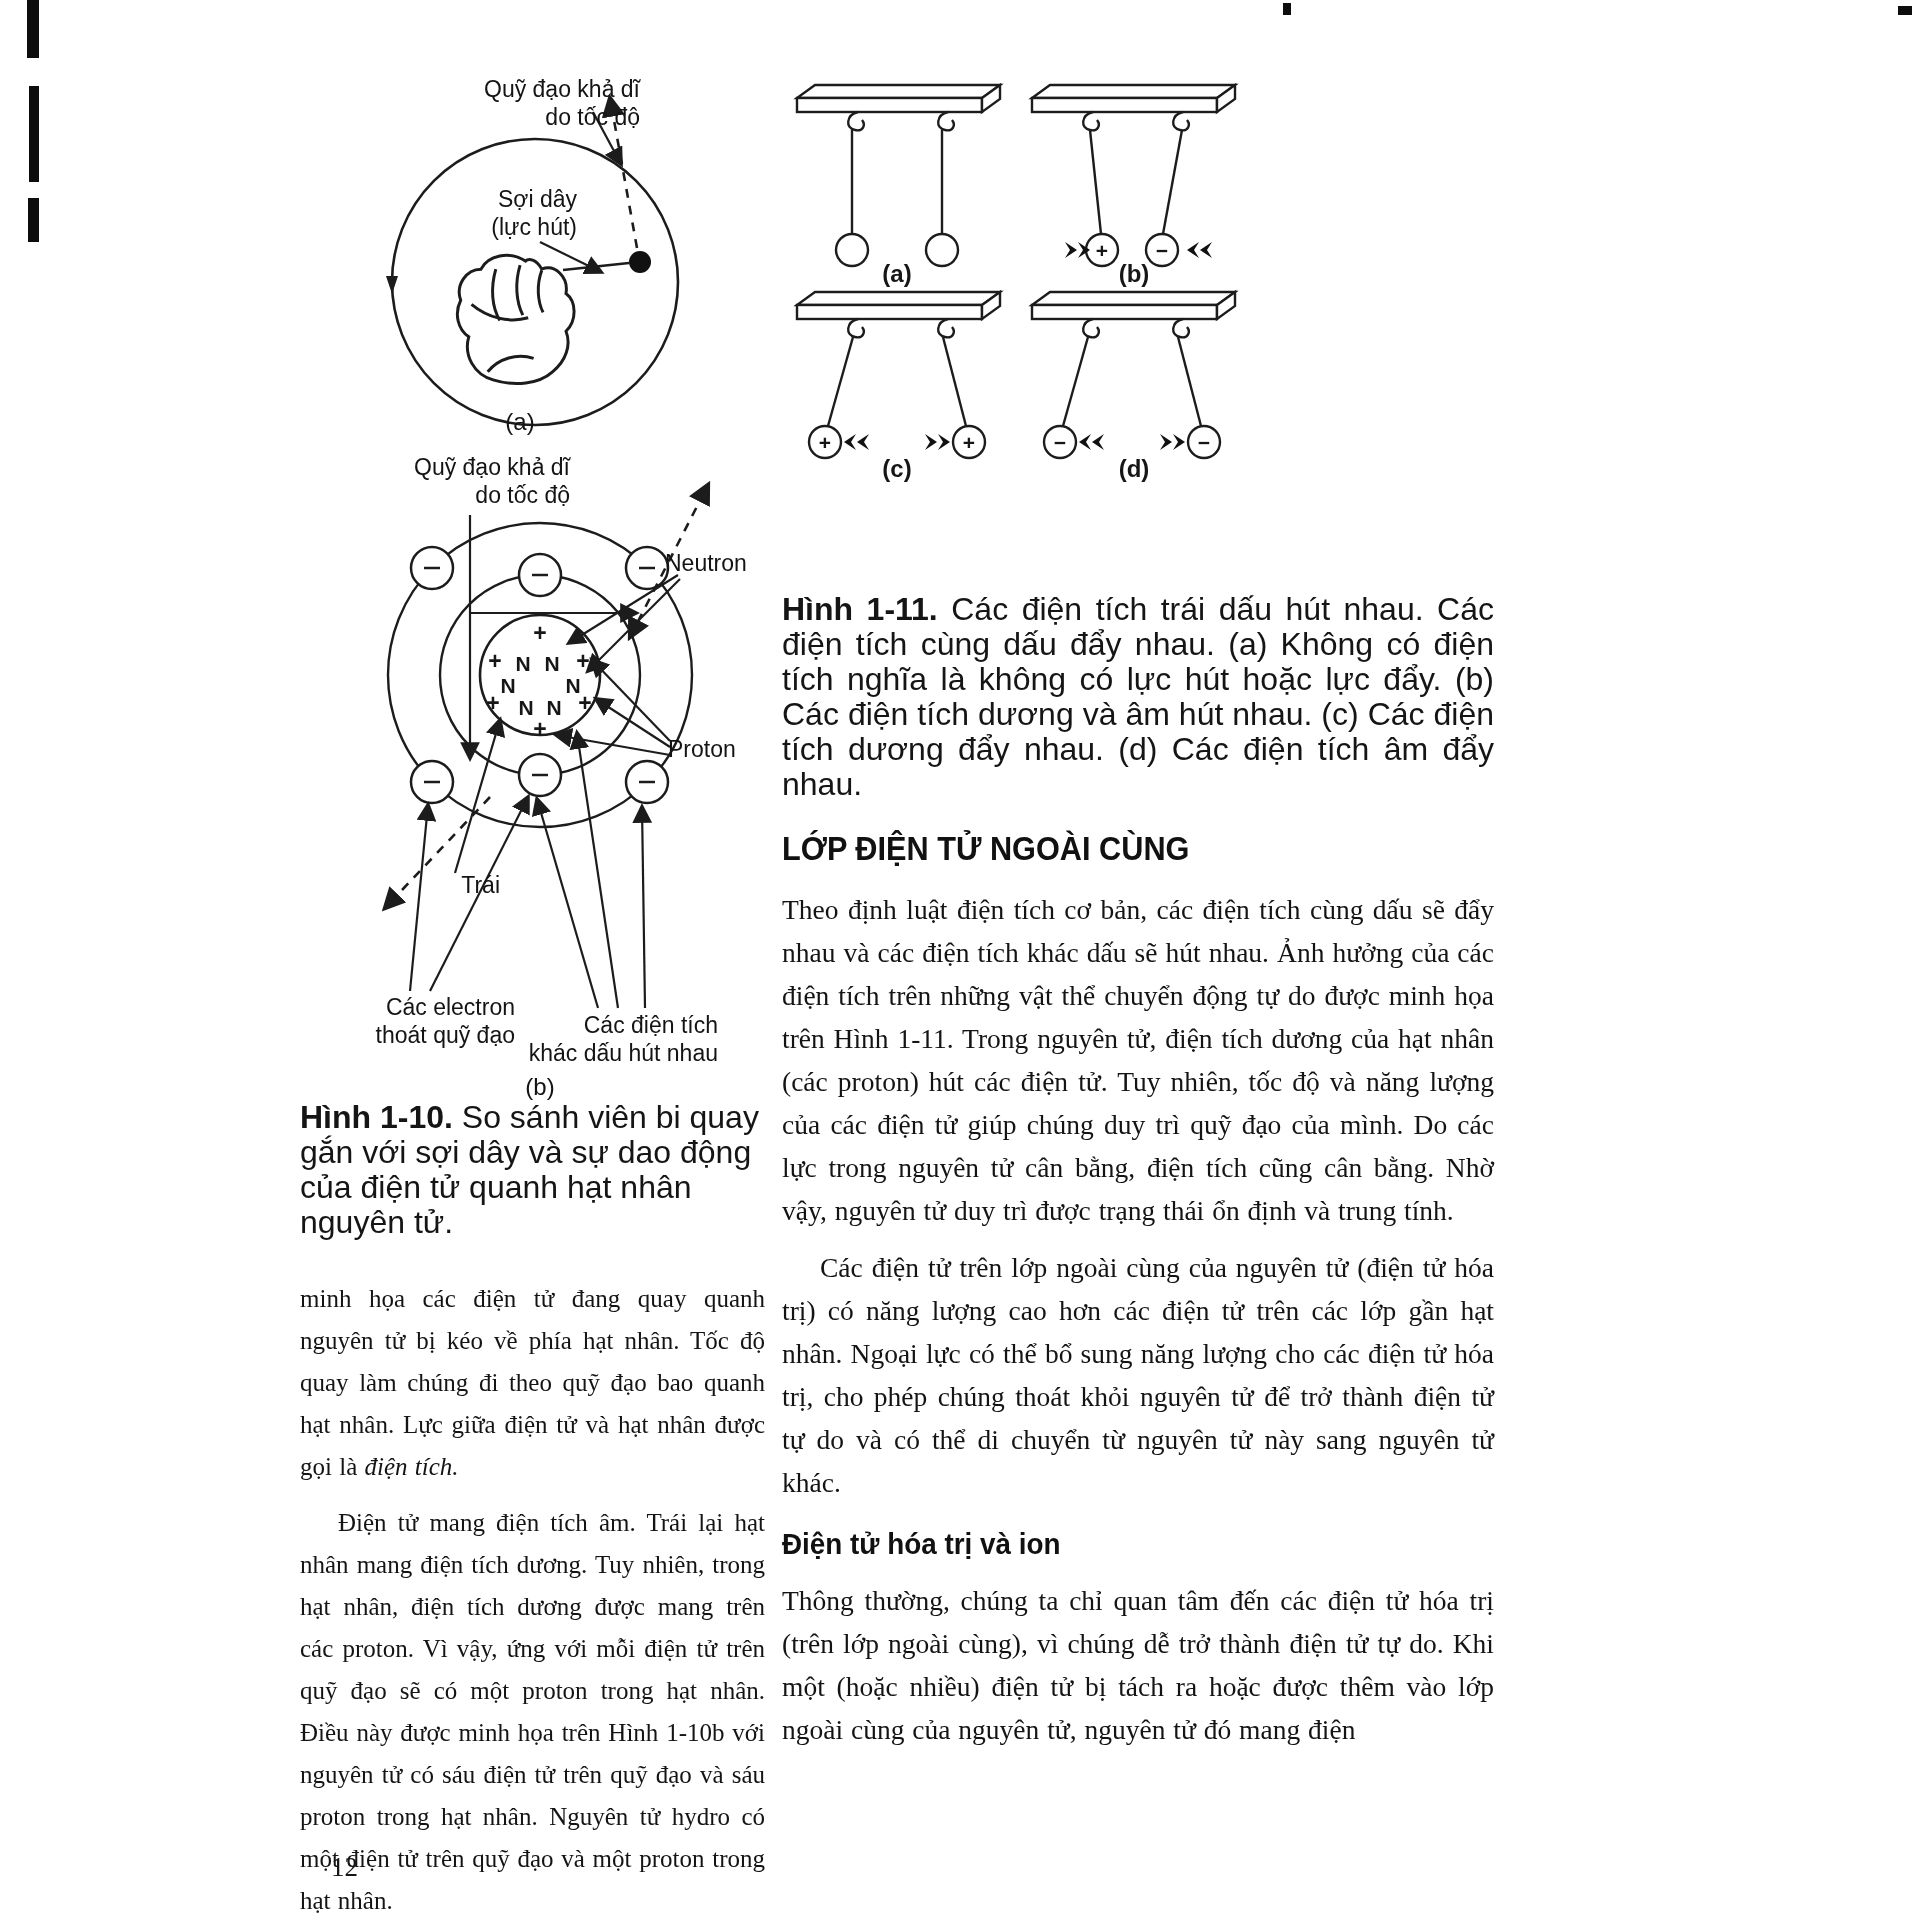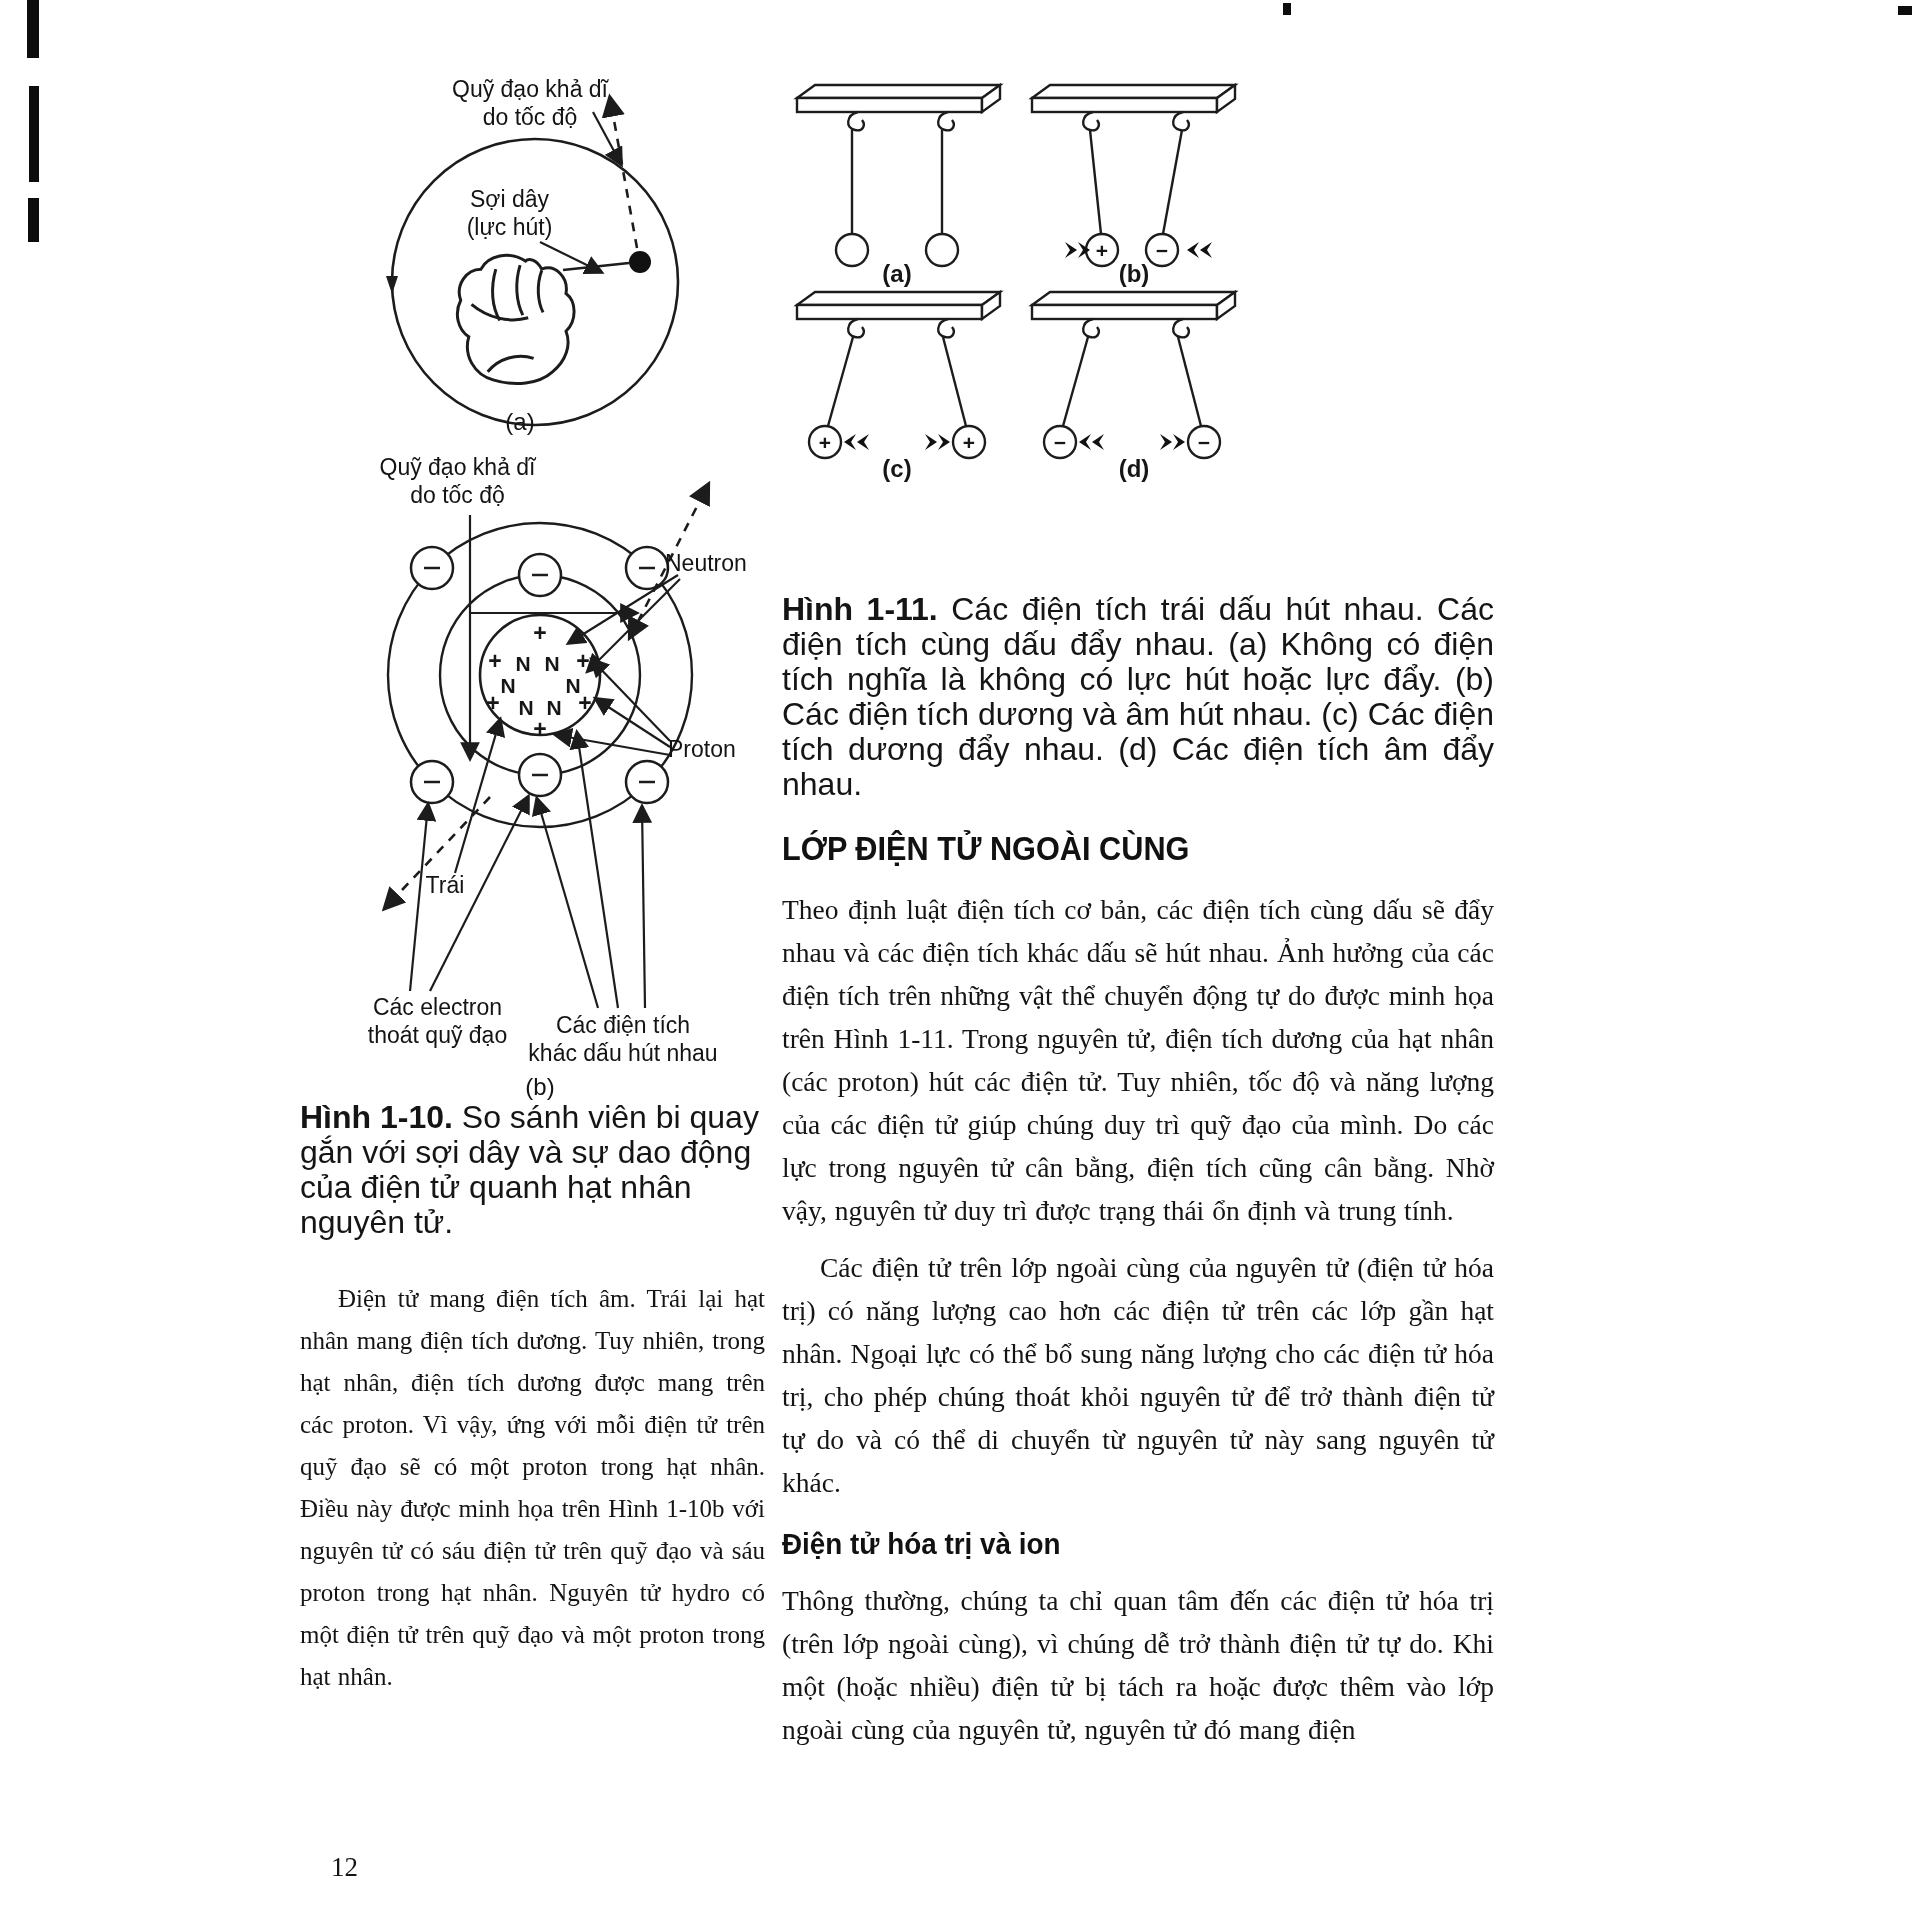--- a/index.html
+++ b/index.html
@@ -3,21 +3,21 @@
 <meta charset="utf-8">
 <style>
   html,body{margin:0;padding:0;}
   body{width:1920px;height:1920px;background:#ffffff;position:relative;overflow:hidden;
        font-family:"Liberation Serif", serif;color:#161616;}
   .page{position:absolute;inset:0;background:#fff;}
   .artifact{position:absolute;background:#0d0d0d;}
   figure{margin:0;padding:0;position:absolute;}
   .draw{position:absolute;left:0;top:0;}
   .fig-label{position:absolute;font-family:"Liberation Sans",sans-serif;font-size:23px;
-             line-height:28px;text-align:center;white-space:pre-line;color:#141414;font-weight:500;}
+             line-height:28px;text-align:right;white-space:pre-line;color:#141414;font-weight:500;}
   .fig-sub{position:absolute;font-family:"Liberation Sans",sans-serif;font-size:24px;
            text-align:center;color:#141414;}
   .caption{font-family:"Liberation Sans",sans-serif;font-size:32px;line-height:35px;color:#151515;}
   .caption b{font-weight:700;}
   .cap-left{position:static;text-align:left;}
   .cap-right{text-align:justify;margin-top:108px;}
   .col-left-text{position:absolute;left:300px;top:1100px;width:465px;}
   .col-right{position:absolute;left:782px;top:72px;width:712px;}
   .fig11-box{position:relative;width:712px;height:412px;}
   .body-text{font-size:25px;line-height:42px;text-align:justify;word-spacing:1px;margin:0;color:#141414;}
@@ -155,20 +155,21 @@
     <div class="fig-label" style="left:198px;top:566px;width:190px;">Các điện tích
 khác dấu hút nhau</div>
     <div class="fig-sub" style="left:165px;top:628px;width:90px;">(b)</div>
   </figure>
 
   <section class="col-left-text">
     <div class="caption cap-left">
       <b>Hình 1-10.</b><span> So sánh viên bi quay gắn với sợi dây và sự dao động của điện tử quanh hạt nhân nguyên tử.</span>
     </div>
     <div class="left-paras">
+      <p class="body-text"><span>minh họa các điện tử đang quay quanh nguyên tử bị kéo về phía hạt nhân. Tốc độ quay làm chúng đi theo quỹ đạo bao quanh hạt nhân. Lực giữa điện tử và hạt nhân được gọi là </span><i>điện tích.</i></p>
       <p class="body-text p-follow">Điện tử mang điện tích âm. Trái lại hạt nhân mang điện tích dương. Tuy nhiên, trong hạt nhân, điện tích dương được mang trên các proton. Vì vậy, ứng với mỗi điện tử trên quỹ đạo sẽ có một proton trong hạt nhân. Điều này được minh họa trên Hình 1-10b với nguyên tử có sáu điện tử trên quỹ đạo và sáu proton trong hạt nhân. Nguyên tử hydro có một điện tử trên quỹ đạo và một proton trong hạt nhân.</p>
     </div>
   </section>
 
   <section class="col-right">
 
     <div class="fig11-box">
       <svg class="draw" width="712" height="412" viewBox="0 0 712 412">
         <g stroke="#1c1c1c" stroke-width="2.4" fill="#fff">
 

